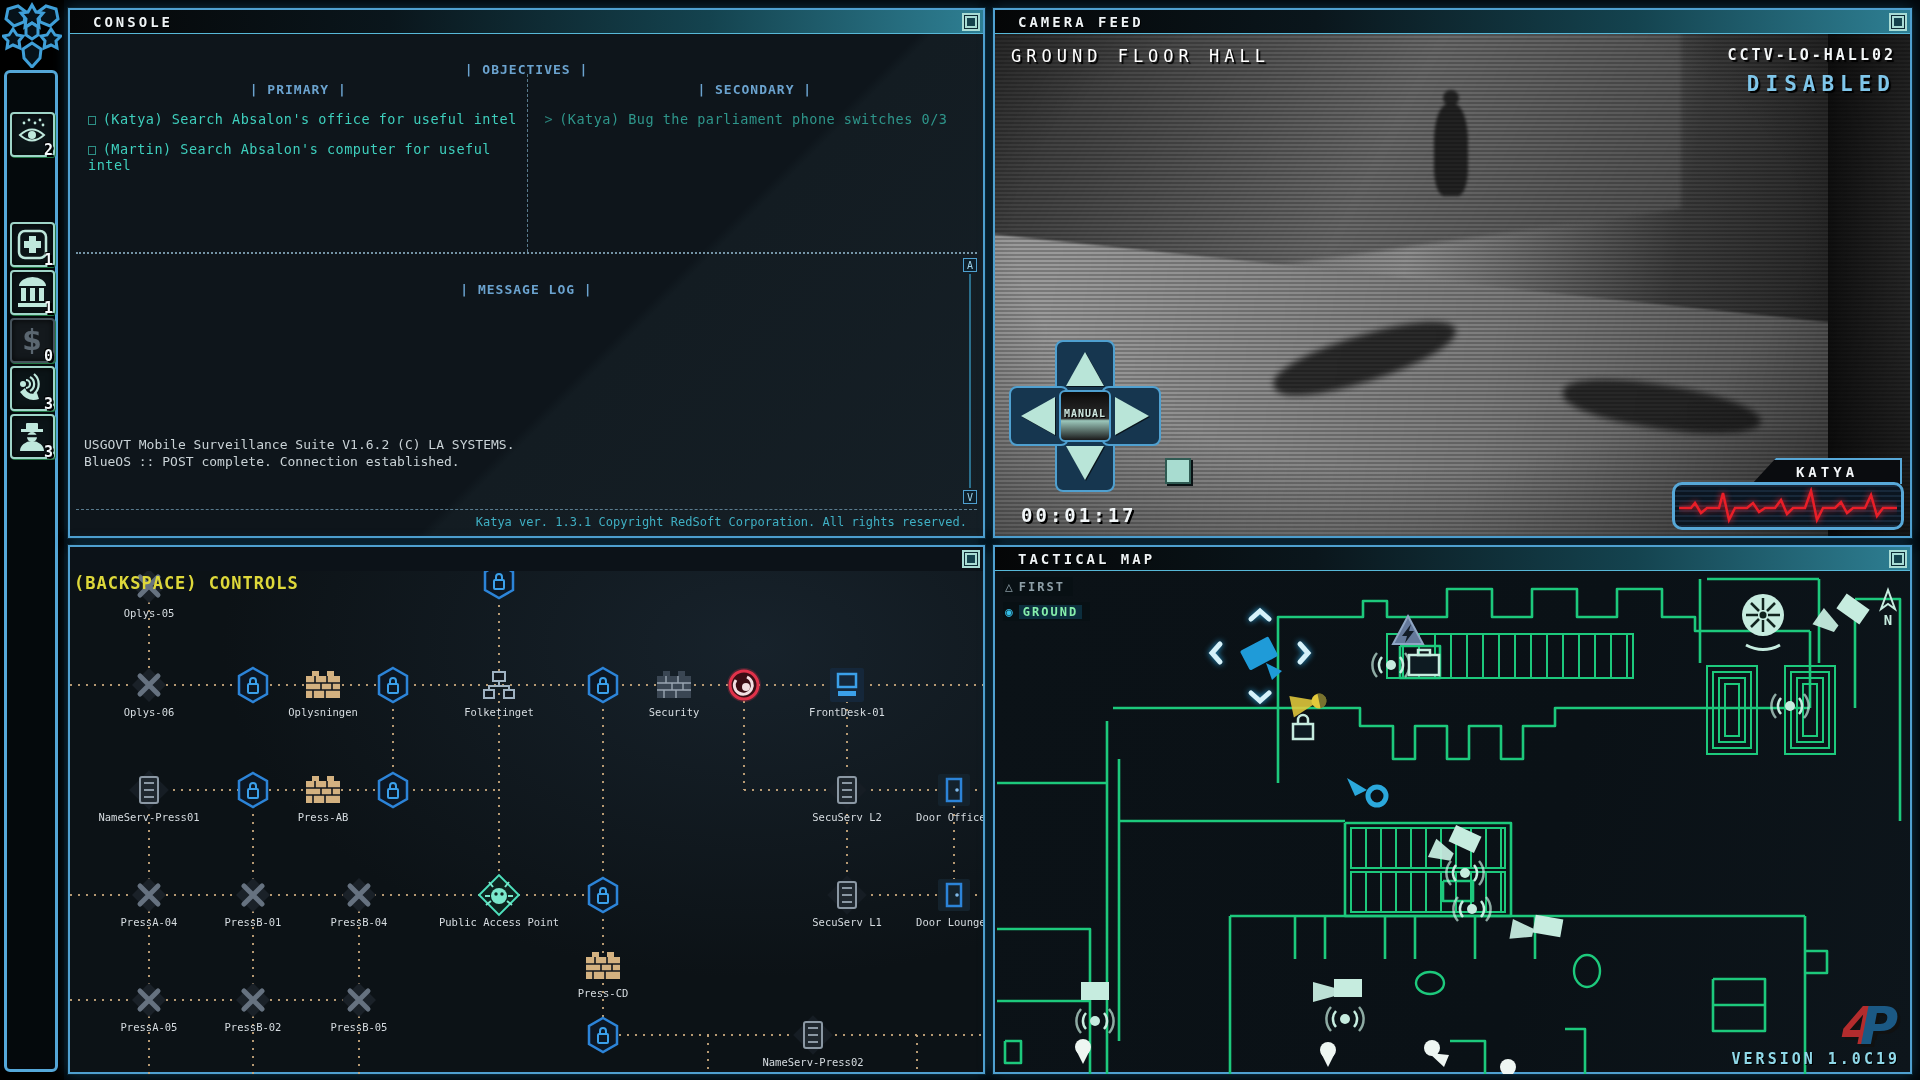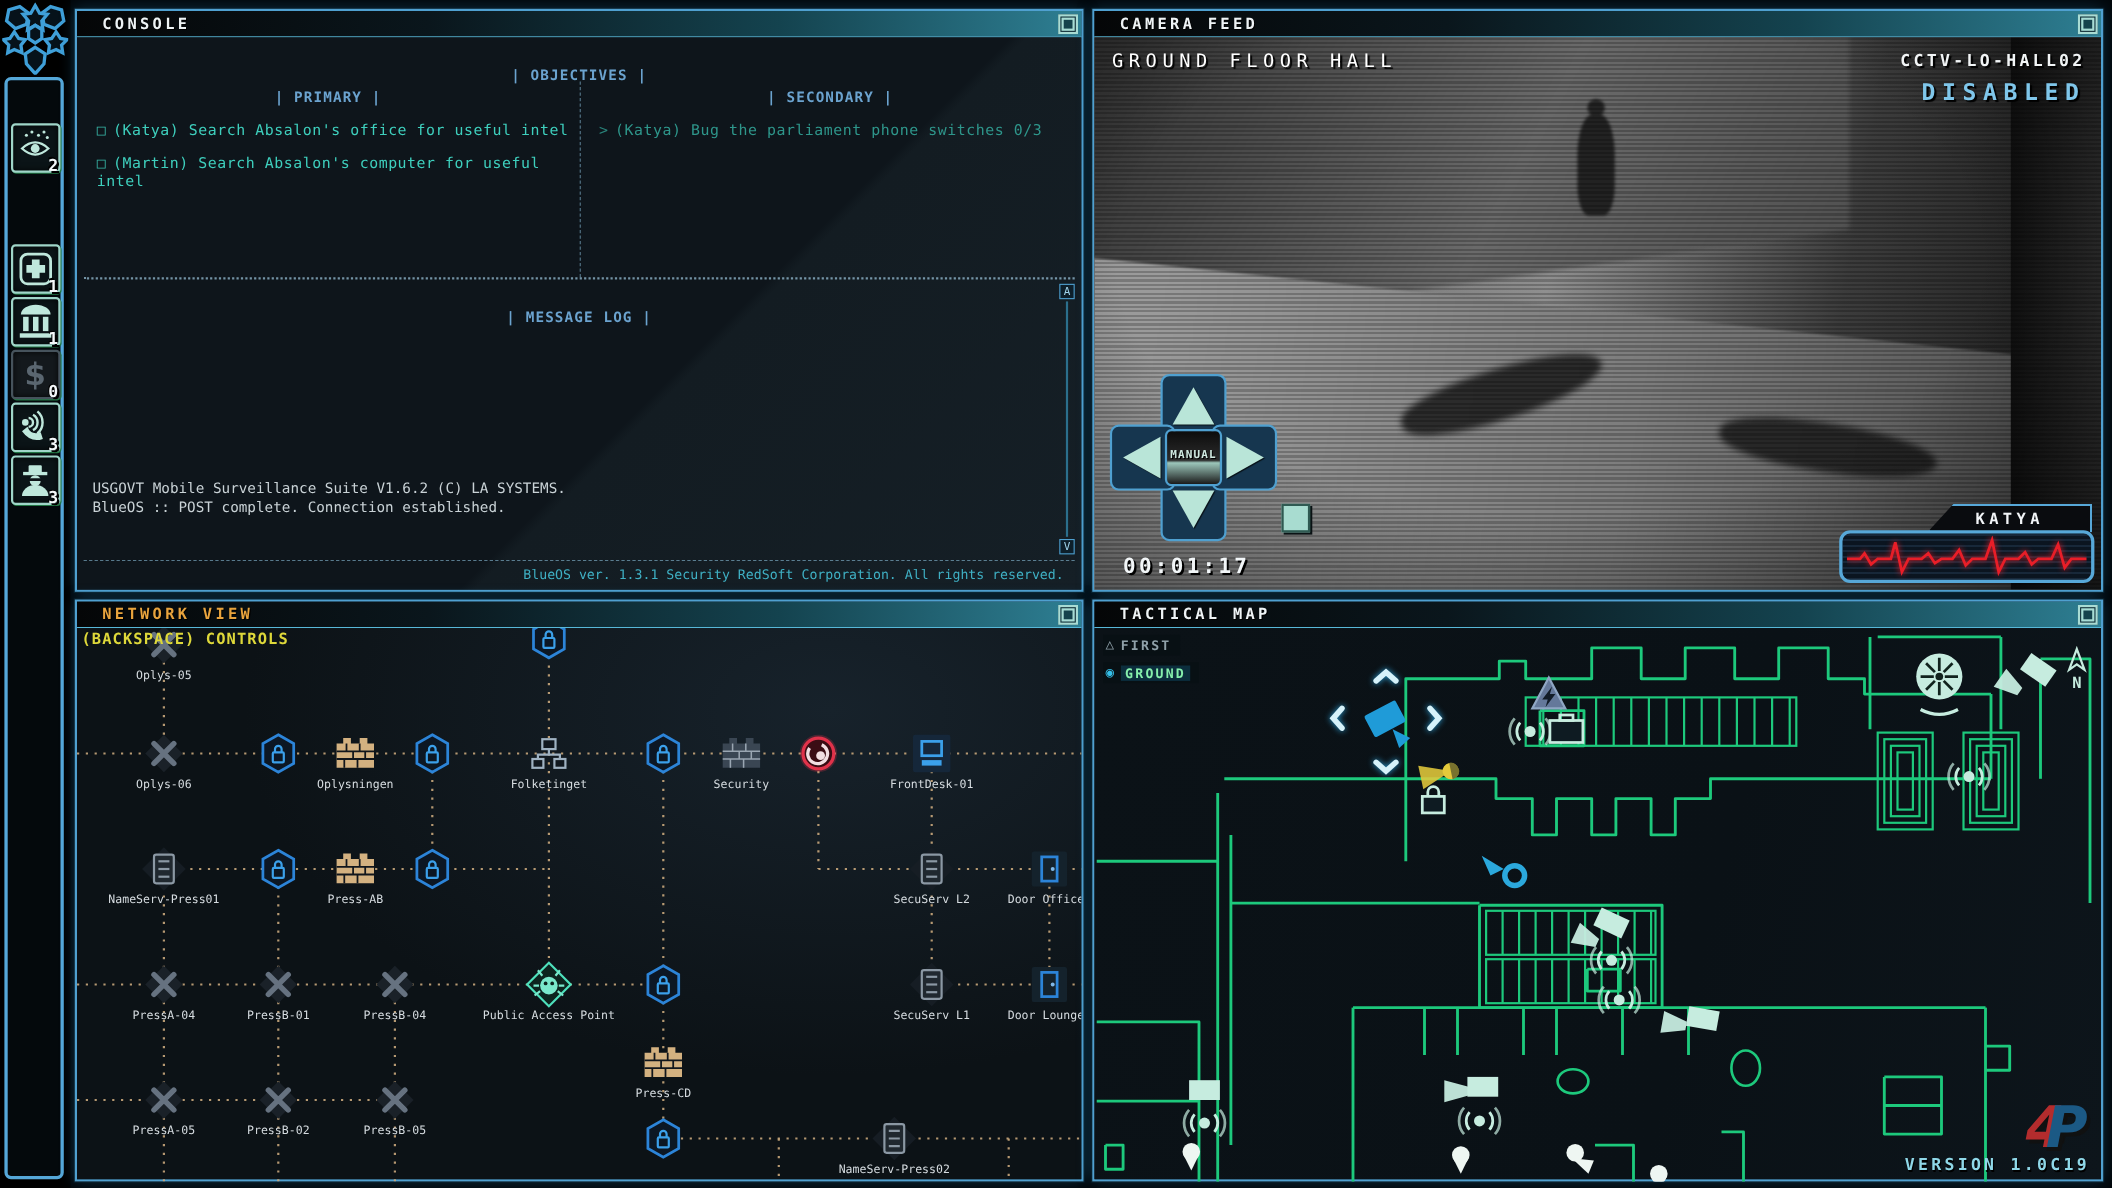--- a/index.html
+++ b/index.html
@@ -92,21 +92,21 @@
     border:2px solid #57a8d8; border-bottom:none; clip-path:polygon(16% 0,100% 0,100% 100%,0 100%);
     color:#f2f5f7; font-size:14px; font-weight:bold; letter-spacing:4px; text-align:center; line-height:24px; }
   #plate-box { position:absolute; left:0; bottom:0; right:0; height:48px; background:#0b1520;
     border:3px solid #57a8d8; border-radius:10px; overflow:hidden; }
   #plate-box .lines { position:absolute; inset:0; background:repeating-linear-gradient(0deg, rgba(90,140,190,.16) 0 2px, transparent 2px 5px); }
   #ekg { position:absolute; left:4px; top:2px; }
 
   
   #network { left:68px; top:545px; width:917px; height:529px; }
   #network .panel-body { background:radial-gradient(ellipse at 75% 15%, #17222b 0%, #0c1216 55%); }
-  #net-hint { position:absolute; left:4px; top:2px; color:#ded83a; font-size:14px; font-weight:bold; letter-spacing:1px; z-index:5; }
+  #net-hint { position:absolute; left:4px; top:2px; color:#ded83a; font-size:17px; font-weight:bold; letter-spacing:1px; z-index:5; }
   #net-svg { position:absolute; left:0; top:0; }
 
   
   #map { left:993px; top:545px; width:919px; height:529px; }
   #map .panel-body { background:linear-gradient(105deg,#0b1217 0%,#0a1116 60%,#0d151b 100%); }
   #layers { position:absolute; left:8px; top:6px; z-index:5; }
   .layer-chip { display:flex; align-items:center; gap:6px; margin-bottom:6px; padding:2px 8px 2px 2px; background:rgba(8,16,20,.85); cursor:pointer; width:max-content; }
   .layer-chip .glyph { font-size:13px; }
   .layer-chip.inactive .glyph { color:#8899a2; }
   .layer-chip.inactive .lbl { color:#8fa0a8; }
@@ -231,21 +231,21 @@
     <div id="log-lines">
         <div>USGOVT Mobile Surveillance Suite V1.6.2 (C) LA SYSTEMS.</div>
         <div>BlueOS :: POST complete. Connection established.</div>
       </div>
     <div id="scrollbar">
       <div id="scr-up" class="scr-btn">A</div>
       <div class="track"></div>
       <div id="scr-dn" class="scr-btn">V</div>
     </div>
     <div id="console-dash"></div>
-    <div id="status-bar">BlueOS ver. 1.3.1 Security RedSoft Corporation. All rights reserved.</div>
+    <div id="status-bar">Katya ver. 1.3.1 Copyright RedSoft Corporation. All rights reserved.</div>
   </div>
 </div>
 
 <div id="camera" class="panel">
   <div class="panel-header">
     <span class="panel-title">CAMERA FEED</span>
   </div>
   <div class="maxbtn"></div>
   <div class="panel-body">
     <div id="feed">
@@ -287,23 +287,20 @@
           <svg id="ekg" width="218" height="40" viewBox="0 0 218 40">
             <polyline points="0,21 12,21 16,16 22,26 28,21 40,21 44,6 50,33 56,21 68,21 74,16 80,25 86,21 96,21 102,13 108,27 114,21 126,21 132,4 138,33 144,21 156,21 162,15 168,26 174,21 186,21 192,8 198,29 204,21 218,21" fill="none" stroke="#e81e28" stroke-width="2.5" style="filter:drop-shadow(0 0 3px #e81e28)"></polyline>
           </svg>
         </div>
       </div>
     </div>
   </div>
 </div>
 
 <div id="network" class="panel">
-  <div class="panel-header">
-    <span class="panel-title orange">NETWORK VIEW</span>
-  </div>
   <div class="maxbtn"></div>
   <div class="panel-body">
     <div id="net-hint">(BACKSPACE) CONTROLS</div>
     <svg id="net-svg" width="913" height="503" viewBox="0 0 913 503">
         <line x1="0" y1="114" x2="917" y2="114" stroke="#c9a87c" stroke-width="2" stroke-dasharray="2 6" opacity="0.9"></line>
         <line x1="79" y1="15" x2="79" y2="114" stroke="#c9a87c" stroke-width="2" stroke-dasharray="2 6" opacity="0.9"></line>
         <line x1="429" y1="10" x2="429" y2="114" stroke="#c9a87c" stroke-width="2" stroke-dasharray="2 6" opacity="0.9"></line>
         <line x1="429" y1="114" x2="429" y2="324" stroke="#c9a87c" stroke-width="2" stroke-dasharray="2 6" opacity="0.9"></line>
         <line x1="323" y1="114" x2="323" y2="219" stroke="#c9a87c" stroke-width="2" stroke-dasharray="2 6" opacity="0.9"></line>
         <line x1="533" y1="114" x2="533" y2="324" stroke="#c9a87c" stroke-width="2" stroke-dasharray="2 6" opacity="0.9"></line>

